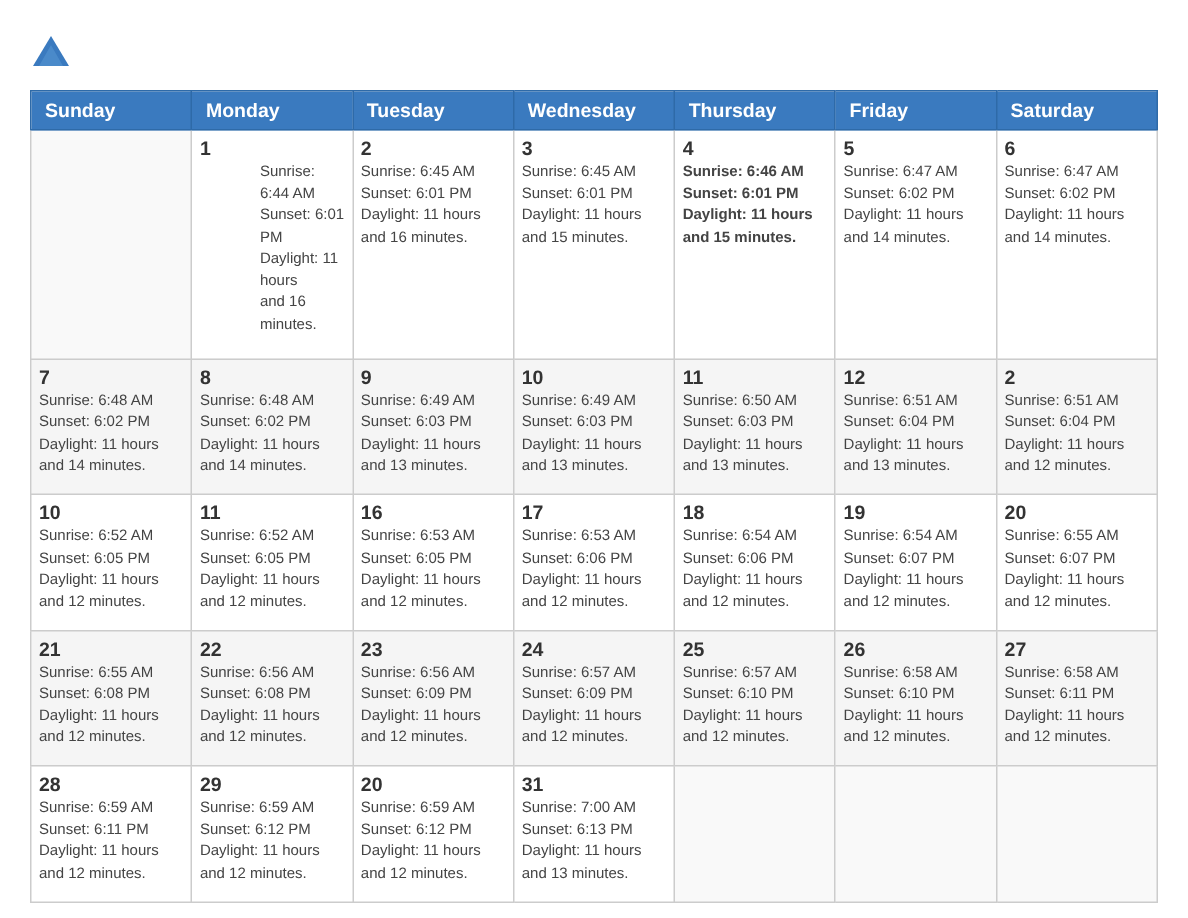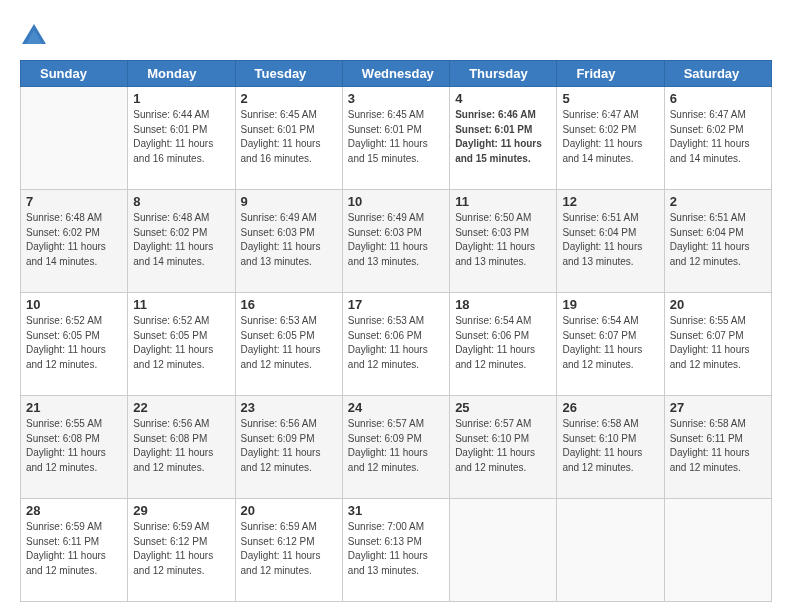--- a/index.html
+++ b/index.html
@@ -66,21 +66,21 @@
       flex: 1;
       border: 1px solid #ccc;
       border-collapse: collapse;
       width: 100%;
       table-layout: fixed;
     }
     .calendar th {
       background-color: #3a7abf;
       color: white;
       text-align: left;
-      padding: 5px 19px;
+      padding: 5px 9px;
       font-size: 13px;
       font-weight: bold;
       border: 1px solid #2e6aa8;
       margin-left: 40px;
     }
     .calendar td {
       vertical-align: top;
       padding: 4px 5px;
       border: 1px solid #ccc;
       font-size: 10.5px;
@@ -138,21 +138,21 @@
           <th>Thursday</th>
           <th>Friday</th>
           <th>Saturday</th>
         </tr>
     </thead>
     <tbody id="calendar-body">
     <tr>
           <td class="empty"></td>
           <td>
             <span class="day-num">1</span>
-            <div class="day-info" style="white-space: pre-line;">Sunrise: 6:44 AM
+            <div class="day-info" style="white-space: pre-line; margin-left: 40px;">Sunrise: 6:44 AM
 Sunset: 6:01 PM
 Daylight: 11 hours
 and 16 minutes.</div>
           </td>
           <td>
             <span class="day-num">2</span>
             <div class="day-info" style="white-space: pre-line;">Sunrise: 6:45 AM
 Sunset: 6:01 PM
 Daylight: 11 hours
 and 16 minutes.</div>

